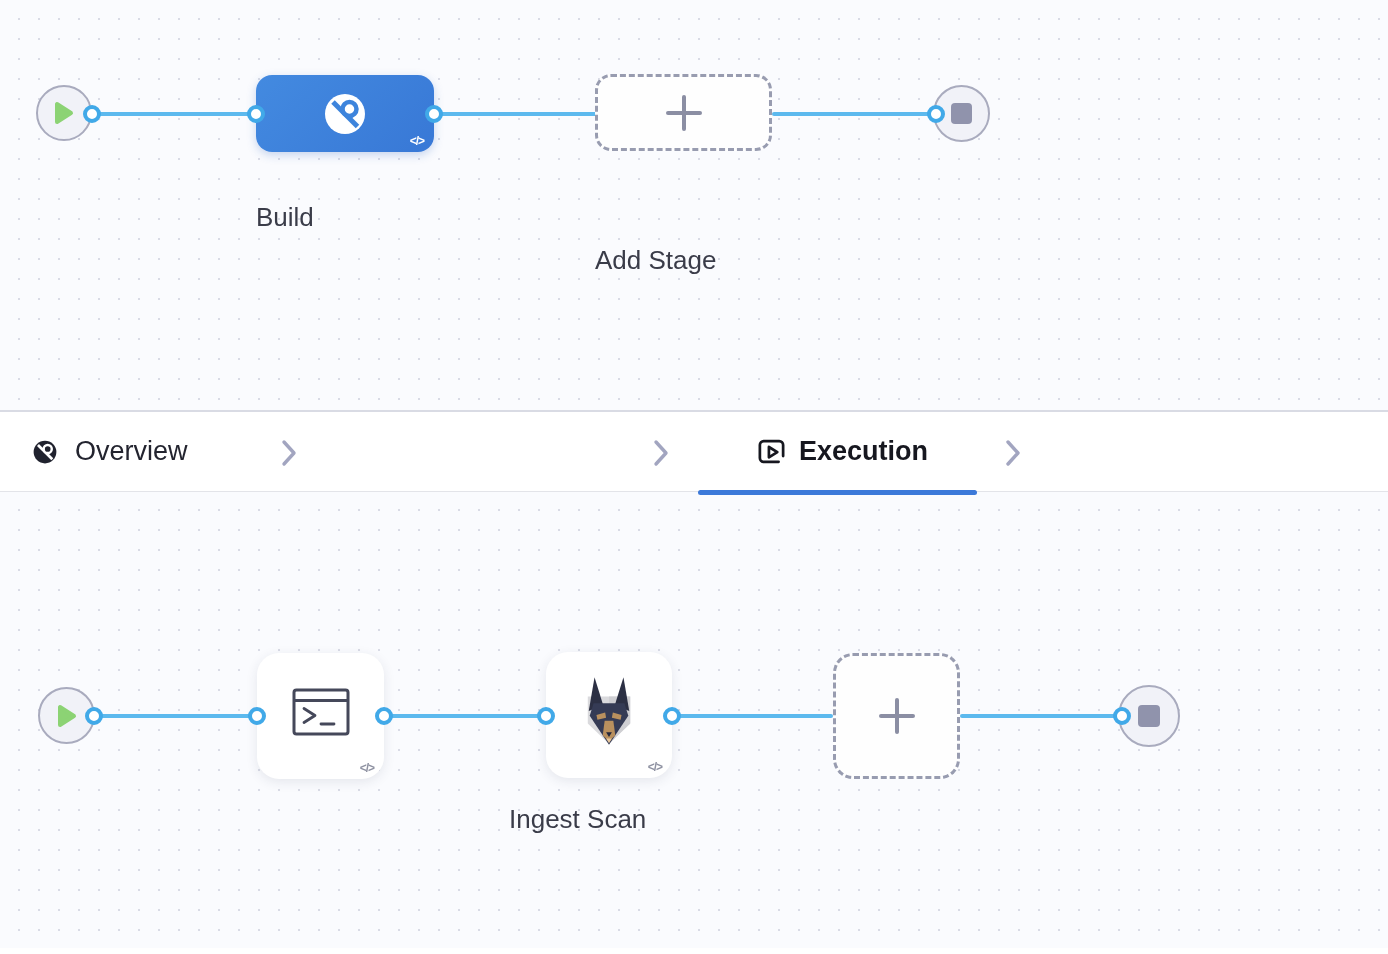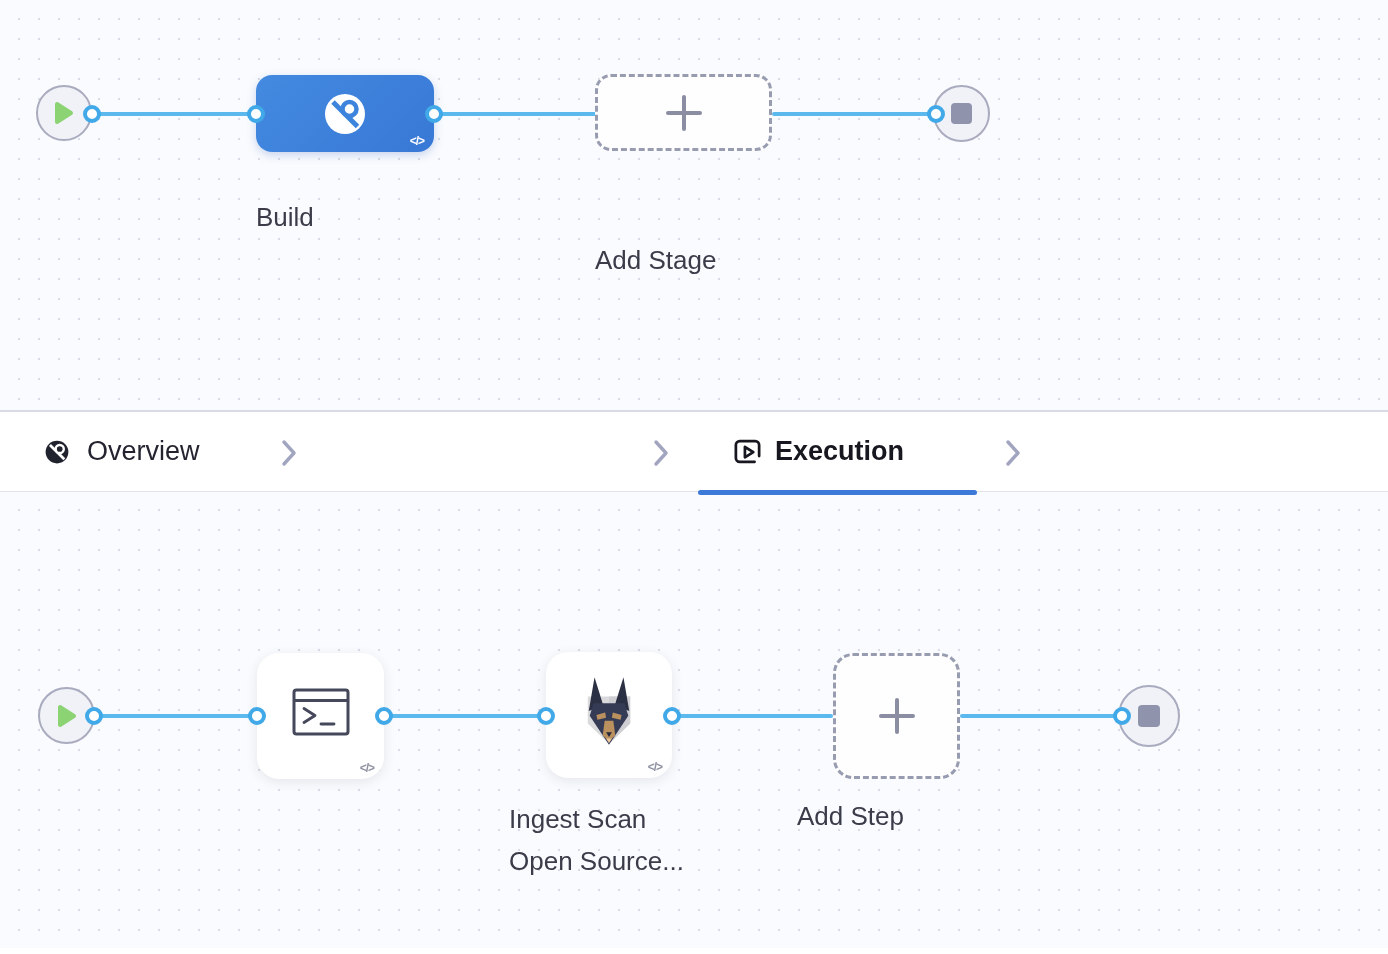--- a/index.html
+++ b/index.html
@@ -94,39 +94,39 @@
     <div class="end-square" style="width:21px;height:21px;"></div>
   </div>
 
   <div class="cdot" style="left:83px;top:105px;"></div>
   <div class="cdot" style="left:247px;top:105px;"></div>
   <div class="cdot" style="left:425px;top:105px;"></div>
   <div class="cdot" style="left:927px;top:105px;"></div>
 
   <div class="tabbar">
 
-    <div class="tab" style="left:44px;">
+    <div class="tab" style="left:32px;">
       <svg width="26" height="26" viewBox="0 0 48 48">
         <circle cx="24" cy="24" r="21" fill="#20222e"></circle>
         <line x1="11" y1="11" x2="37.5" y2="37.5" stroke="#ffffff" stroke-width="5"></line>
         <circle cx="29" cy="18.5" r="7.5" fill="#20222e" stroke="#ffffff" stroke-width="4.5"></circle>
       </svg>
       <span class="tab-label">Overview</span>
     </div>
 
     <svg class="tab-chevron" style="left:278px;" width="22" height="30" viewBox="0 0 22 30">
       <polyline points="6,4 16,15 6,26" fill="none" stroke="#a2a5c0" stroke-width="3.4" stroke-linecap="round" stroke-linejoin="round"></polyline>
     </svg>
 
 
     <svg class="tab-chevron" style="left:650px;" width="22" height="30" viewBox="0 0 22 30">
       <polyline points="6,4 16,15 6,26" fill="none" stroke="#a2a5c0" stroke-width="3.4" stroke-linecap="round" stroke-linejoin="round"></polyline>
     </svg>
 
-    <div class="tab selected" style="left:732px;gap:12px;">
+    <div class="tab selected" style="left:756px;gap:12px;">
       <svg width="31" height="31" viewBox="0 0 24 24">
         <g fill="none" stroke="#16171f" stroke-width="2.1" stroke-linecap="round" stroke-linejoin="round">
           <path d="M21,15.5 V7 a3,3 0 0 0 -3,-3 H6 a3,3 0 0 0 -3,3 v10 a3,3 0 0 0 3,3 h11.5"></path>
           <path d="M10,8.5 L16.5,12.5 L10,16.5 Z"></path>
         </g>
       </svg>
       <span class="tab-label">Execution</span>
     </div>
 
     <svg class="tab-chevron" style="left:1002px;" width="22" height="30" viewBox="0 0 22 30">
@@ -174,30 +174,28 @@
       <polygon points="15,41 24,38.5 25,44 16,46" fill="#b9905e"></polygon>
       <polygon points="41,41 32,38.5 31,44 40,46" fill="#b9905e"></polygon>
       <polygon points="23.5,47 32.5,47 34.5,62 28,68.5 21.5,62" fill="#b9905e"></polygon>
       <polygon points="25,59 31,59 28,64" fill="#23263a"></polygon>
       <polygon points="25,65.5 31,65.5 28,70.5" fill="#e8c79c"></polygon>
     </svg>
     <span class="code-badge on-white">&lt;/&gt;</span>
   </div>
   <div class="node-label" style="left:509px;top:798px;width:200px;">
     <div>Ingest Scan</div>
-    <div>Open Source...</div>
   </div>
 
   <div class="dashed-node" style="left:833px;top:653px;width:127px;height:126px;border-radius:20px;">
     <svg width="38" height="38" viewBox="0 0 38 38">
       <line x1="19" y1="3" x2="19" y2="35" stroke="#8b8ea3" stroke-width="4" stroke-linecap="round"></line>
       <line x1="3" y1="19" x2="35" y2="19" stroke="#8b8ea3" stroke-width="4" stroke-linecap="round"></line>
     </svg>
   </div>
-  <div class="node-label" style="left:797px;top:795px;width:200px;">Add Step</div>
 
   <div class="pnode" style="left:1118px;top:685px;width:62px;height:62px;">
     <div class="end-square" style="width:22px;height:22px;"></div>
   </div>
 
   <div class="cdot" style="left:85px;top:707px;"></div>
   <div class="cdot" style="left:248px;top:707px;"></div>
   <div class="cdot" style="left:375px;top:707px;"></div>
   <div class="cdot" style="left:537px;top:707px;"></div>
   <div class="cdot" style="left:663px;top:707px;"></div>

